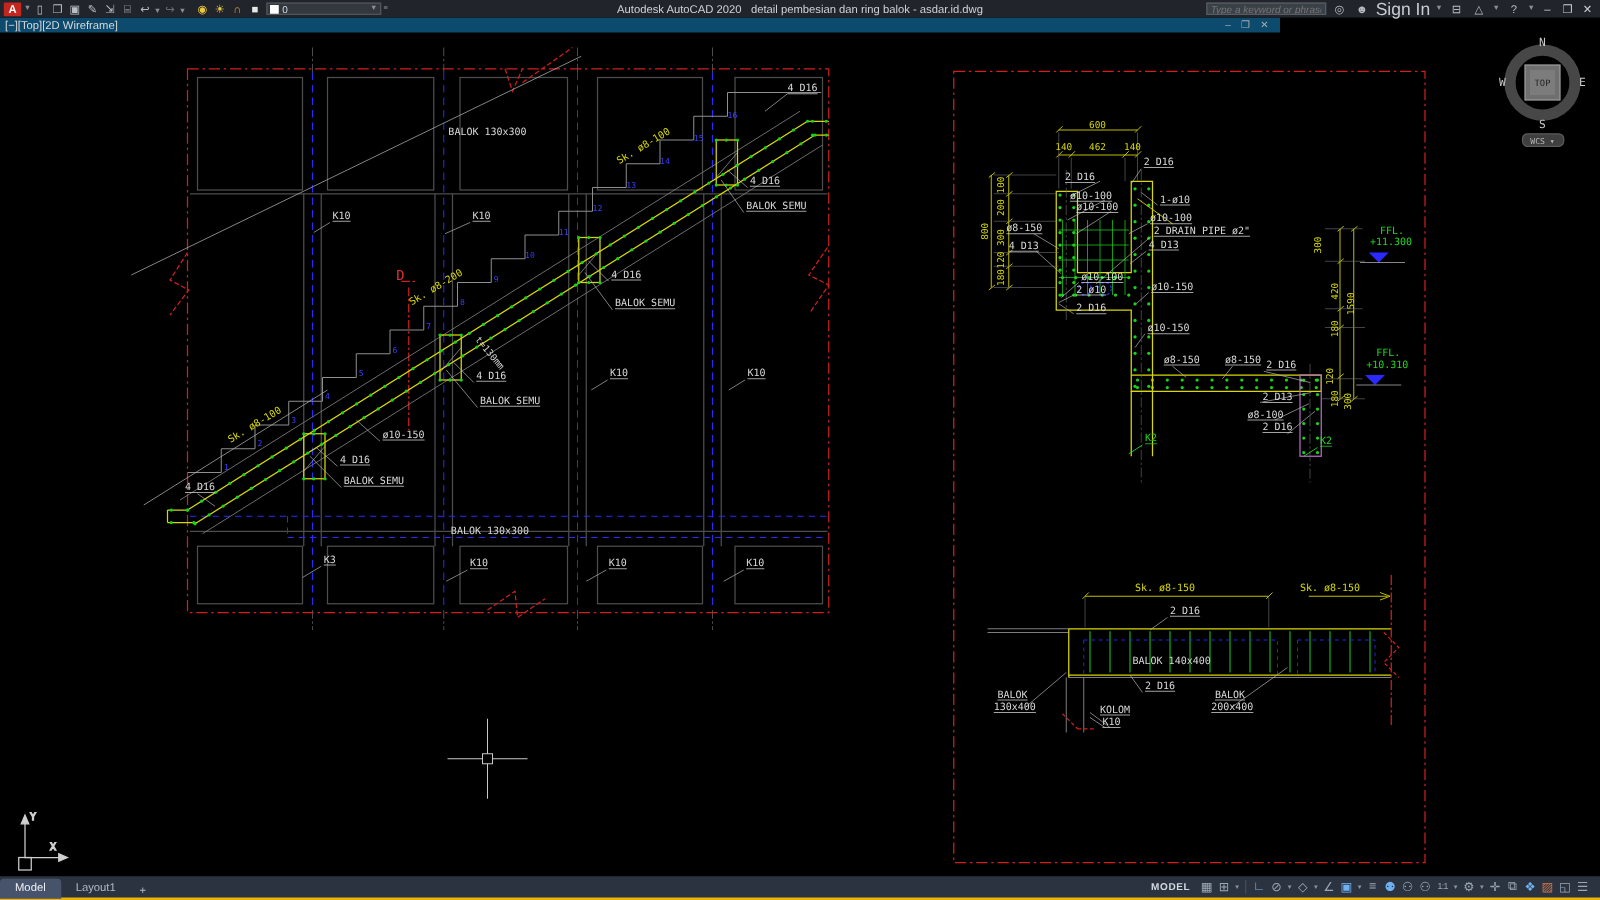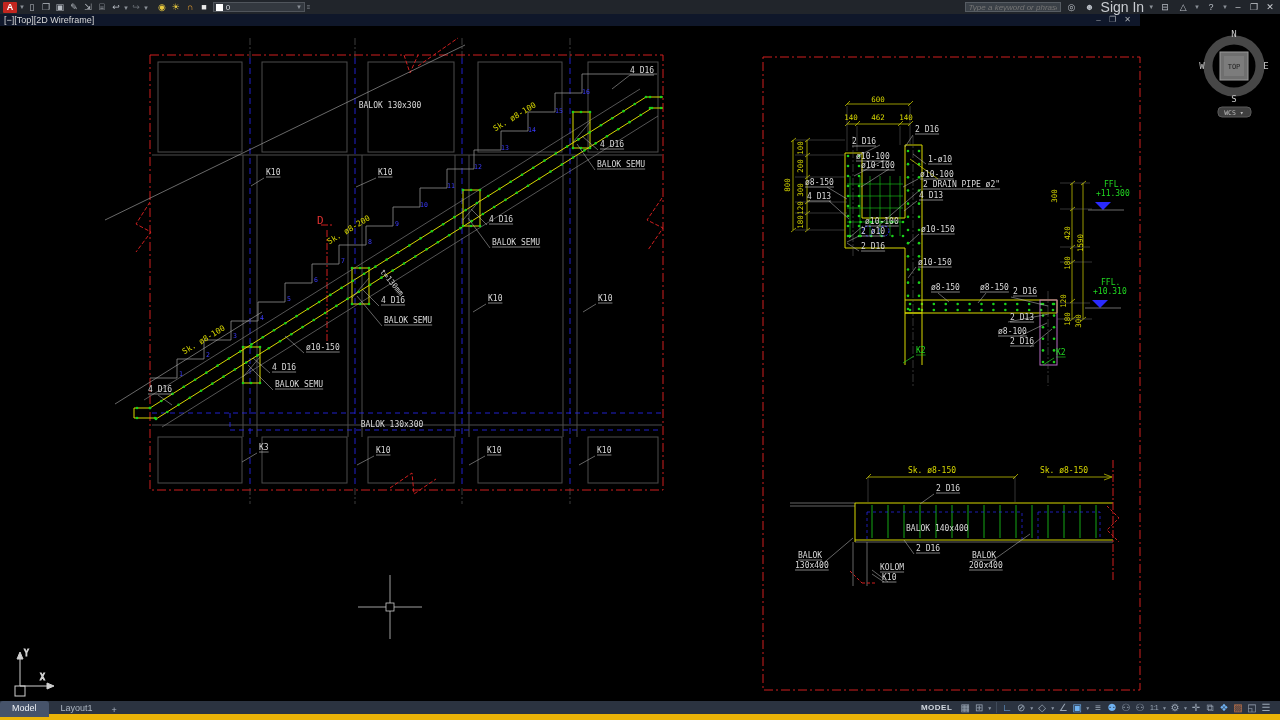--- a/index.html
+++ b/index.html
@@ -16,31 +16,31 @@
   .caret { font-size:6px; color:#8a8f96; margin-left:0px; }
   #layerbox { display:flex; align-items:center; background:#33383f; border:1px solid #50555c;
     height:10px; width:92px; margin:0 2px; padding:0 2px; font-size:8px; color:#d6d9dd;}
   #layerbox .sw { width:7px; height:7px; background:#fff; margin-right:3px; }
   #titlecenter { position:absolute; left:0; right:0; text-align:center; font-size:9px; color:#cfd2d6; pointer-events:none;}
   #titleright { margin-left:auto; display:flex; align-items:center; gap:4px; padding-right:4px;}
   #searchbox { width:96px; height:10px; background:#3a4047; border:1px solid #565c63;
     font-size:8px; font-style:italic; color:#9aa0a6; padding:0 3px; line-height:9px; }
   .winbtn { font-size:9px; color:#c9ccd1; width:12px; text-align:center;}
   
-  #vprow { position:absolute; top:14px; left:0; width:1140px; height:12px; background:#0f172a;
+  #vprow { position:absolute; top:14px; left:0; width:1024px; height:12px; background:#0c4a6e;
     color:#d8d8d8; font-size:9px; line-height:12px; padding-left:4px; z-index:4;}
   #vprow .docbtns { position:absolute; right:6px; top:0; color:#a9adb2; letter-spacing:3px; font-size:8px;}
   
   #canvas { position:absolute; top:26px; left:0; width:1280px; height:675px; background:#000; }
   svg text { font-family:"DejaVu Sans Mono", monospace; }
   
   
   
   #statusbar { position:absolute; bottom:0; left:0; width:1280px; height:19px;
-    background:#2b3340; display:flex; align-items:center; z-index:5; border-bottom:6px solid #eab308;}
+    background:#2b3340; display:flex; align-items:center; z-index:5; border-bottom:2px solid #eab308;}
   #tabs { display:flex; align-items:flex-end; height:19px; }
   .tab { font-size:9px; padding:2px 12px 3px 12px; color:#aeb7c2; height:16px; margin-top:3px;
     border-radius:3px 3px 0 0; }
   .tab.active { background:#46536a; color:#eef1f5; }
   .tabplus { font-size:9px; color:#aeb7c2; padding:2px 7px; }
   #stright { margin-left:auto; display:flex; align-items:center; gap:2px; padding-right:8px;}
   #stmodel { font-size:8px; font-weight:bold; color:#d2d8df; letter-spacing:0.5px; margin-right:5px;}
   .sicon { font-size:10px; color:#9aa6b4; min-width:12px; text-align:center; display:inline-block;}
   .sicon.active { color:#6fb1f0; }
   .sicon.warn { color:#c7764a; }
@@ -54,20 +54,23 @@
 <div id="titlebar">
   <div id="alogo">A</div>
   <span class="caret">▼</span>
   <span id="quickicons"><span class="qi">▯</span><span class="qi">❐</span><span class="qi">▣</span><span class="qi">✎</span><span class="qi">⇲</span><span class="qi">⌸</span><span class="qi">↩</span><span class="caret">▼</span><span class="qi dim">↪</span><span class="caret">▼</span><span class="qsep"></span><span class="qi" style="color: rgb(232, 201, 62);">◉</span><span class="qi" style="color: rgb(232, 201, 62);">☀</span><span class="qi" style="color: rgb(224, 154, 47);">∩</span><span class="qi" style="color: rgb(232, 232, 232);">■</span></span>
   <div id="layerbox">
     <span class="sw"></span>
     <span>0</span>
     <span class="caret" style="margin-left:auto">▼</span>
   </div>
   <span class="caret">≡</span>
+  <div id="titlecenter">
+    <span>Autodesk AutoCAD 2020</span>&nbsp;&nbsp;&nbsp;<span>detail pembesian dan ring balok - asdar.id.dwg</span>
+  </div>
   <div id="titleright">
     <input id="searchbox" placeholder="Type a keyword or phrase" style="">
     <span class="qi">◎</span>
     <span class="qi">☻</span>
     <span style="font-size:14px">Sign In</span>
     <span class="caret">▼</span>
     <span class="qi">⊟</span>
     <span class="qi">△</span>
     <span class="caret">▼</span>
     <span class="qi">?</span>

